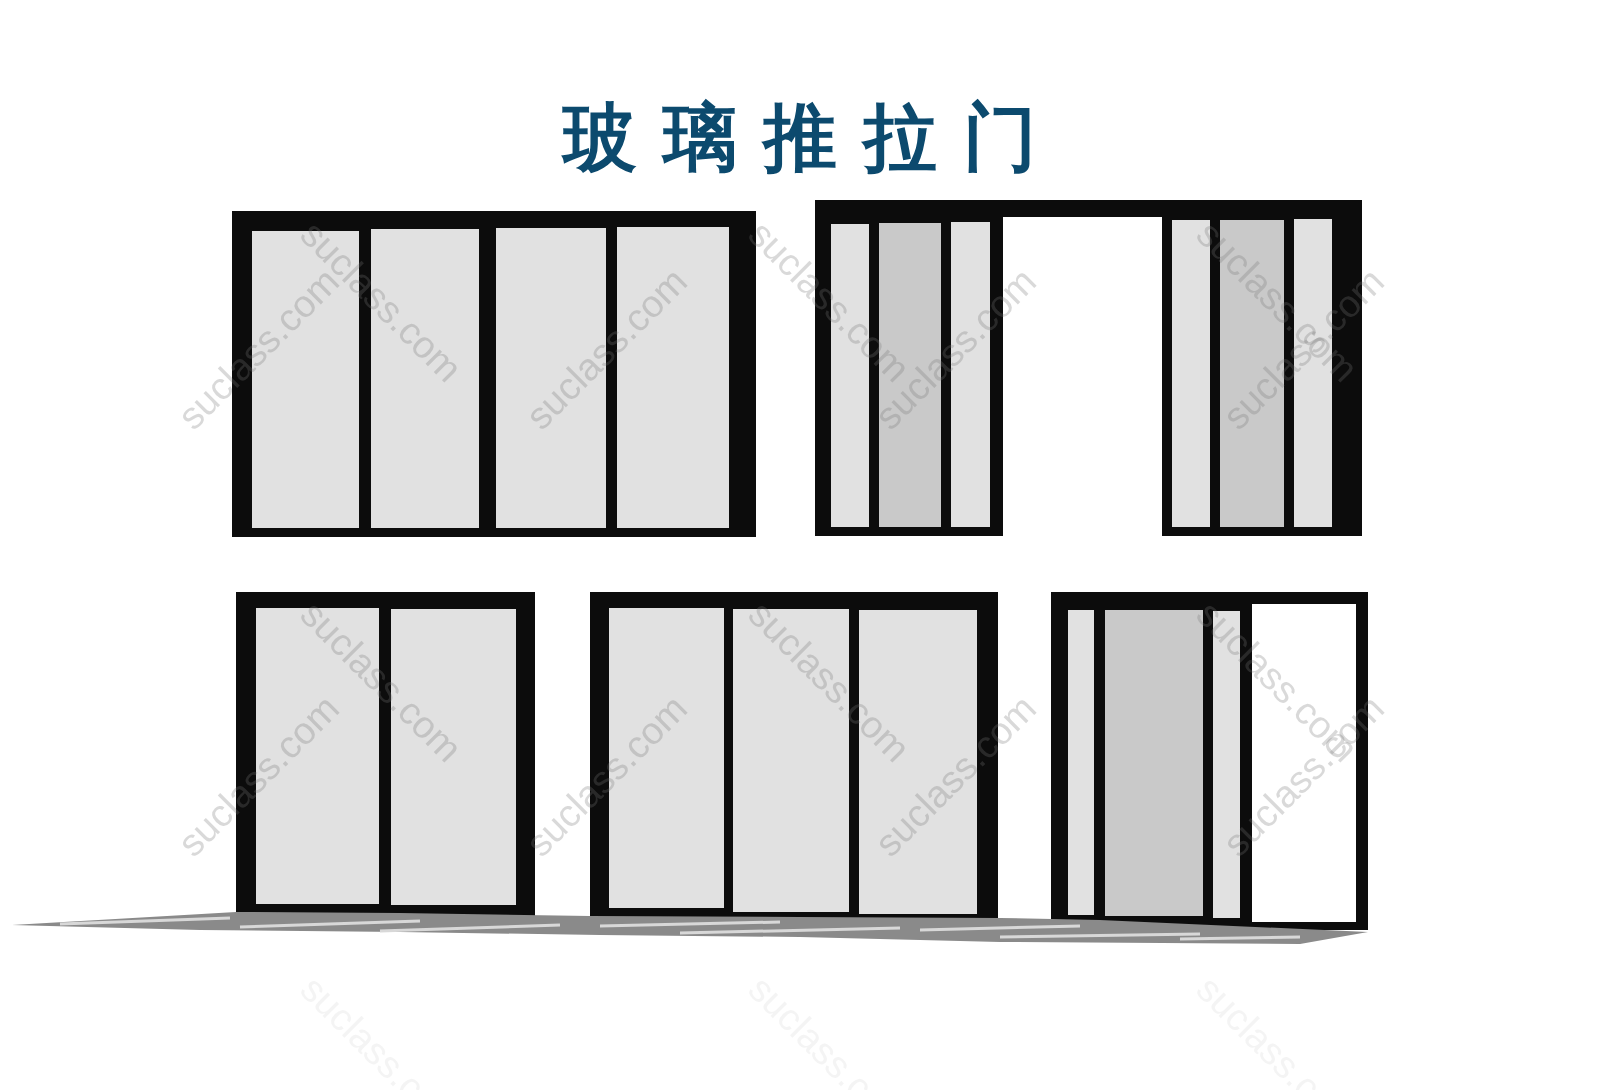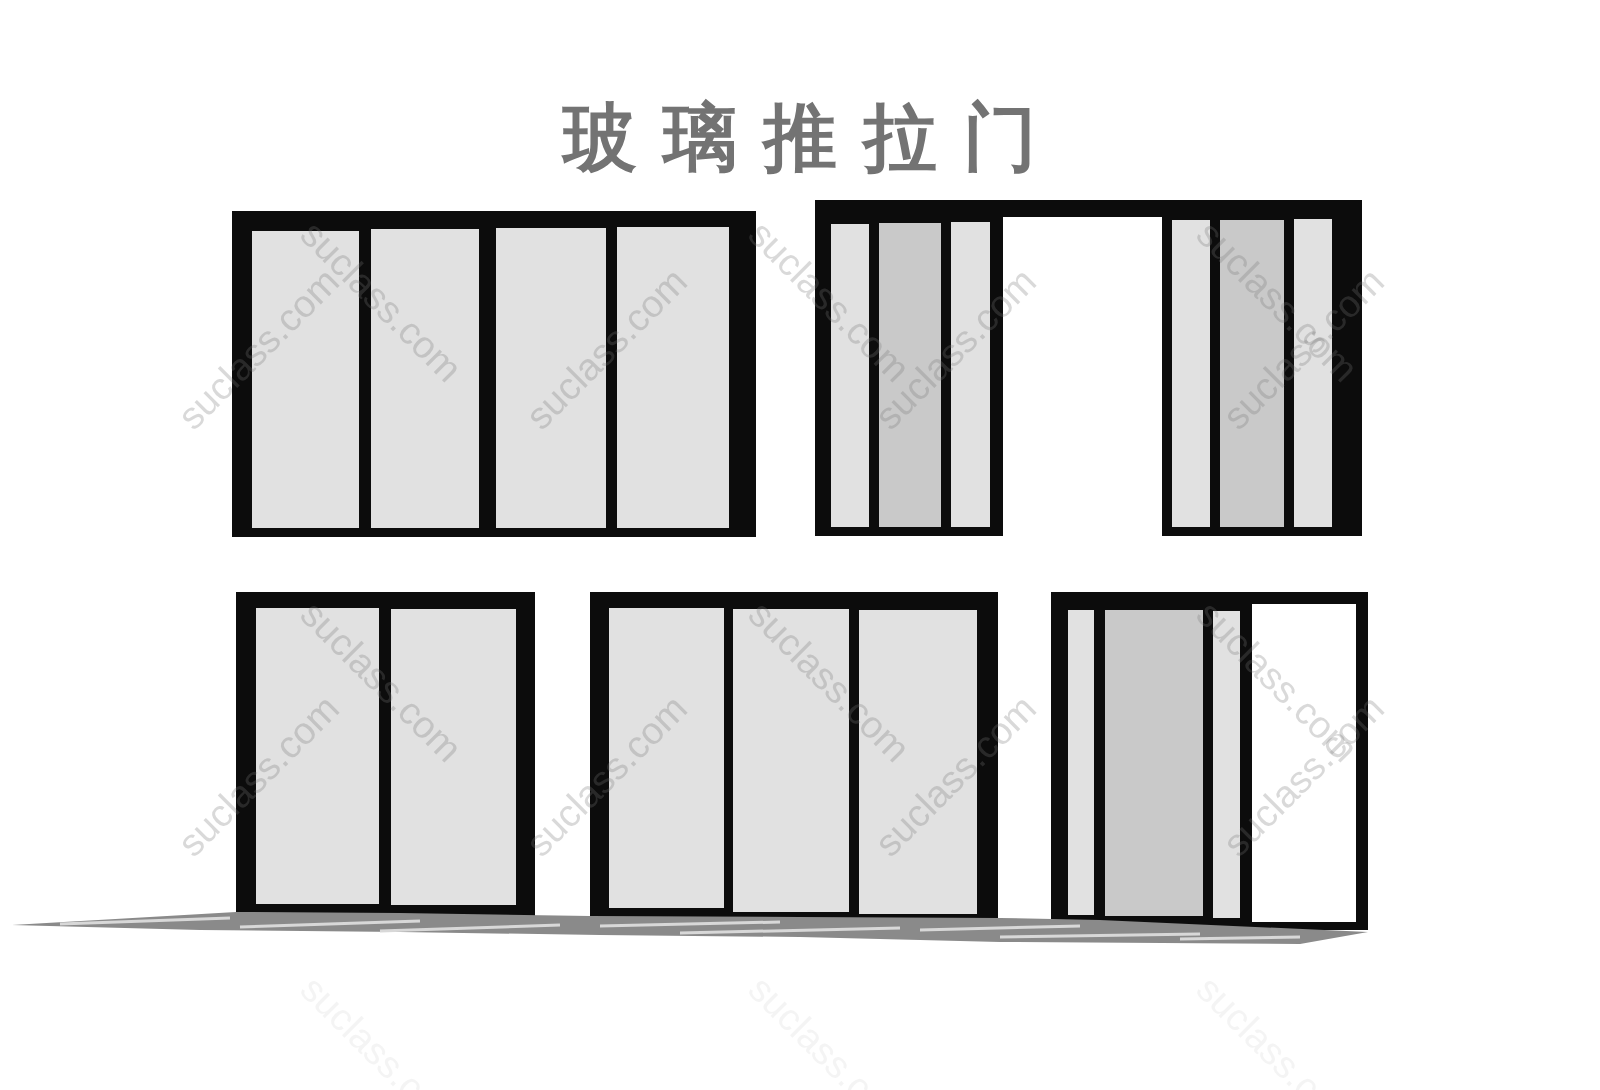--- a/index.html
+++ b/index.html
@@ -4,21 +4,21 @@
 <style>
   html, body { margin: 0; padding: 0; }
   body {
     width: 1600px; height: 1090px; background: #ffffff;
     position: relative; overflow: hidden;
     font-family: "DejaVu Sans", sans-serif;
   }
   .title {
     position: absolute; top: 92px; left: 0; width: 1600px;
     text-align: center; font-size: 74px; font-weight: bold;
-    letter-spacing: 26px; color: #737373; line-height: 90px;
+    letter-spacing: 26px; color: #0c4a6e; line-height: 90px;
     padding-left: 26px; box-sizing: border-box;
   }
   .door {
     position: absolute; background: #0c0c0c; box-sizing: border-box;
   }
   .pane {
     position: absolute; box-sizing: border-box;
   }
   .pane.light { background: #e1e1e1; }
   .pane.mid   { background: #c9c9c9; }

